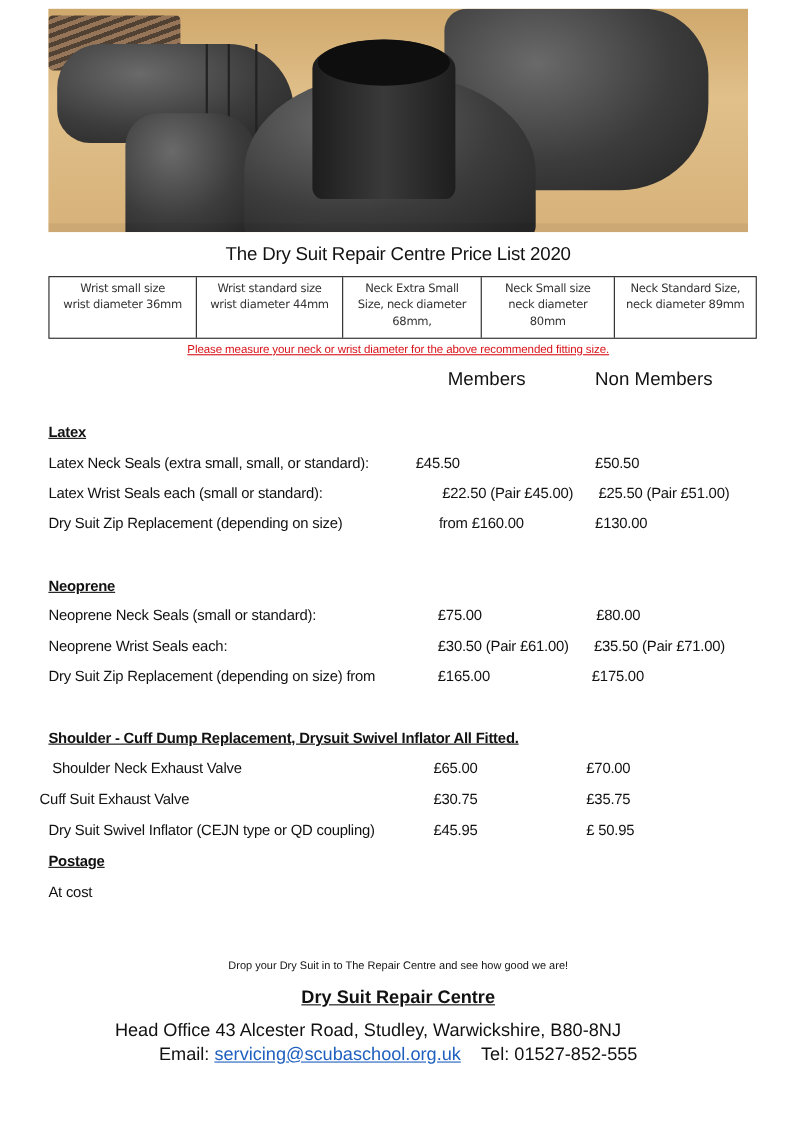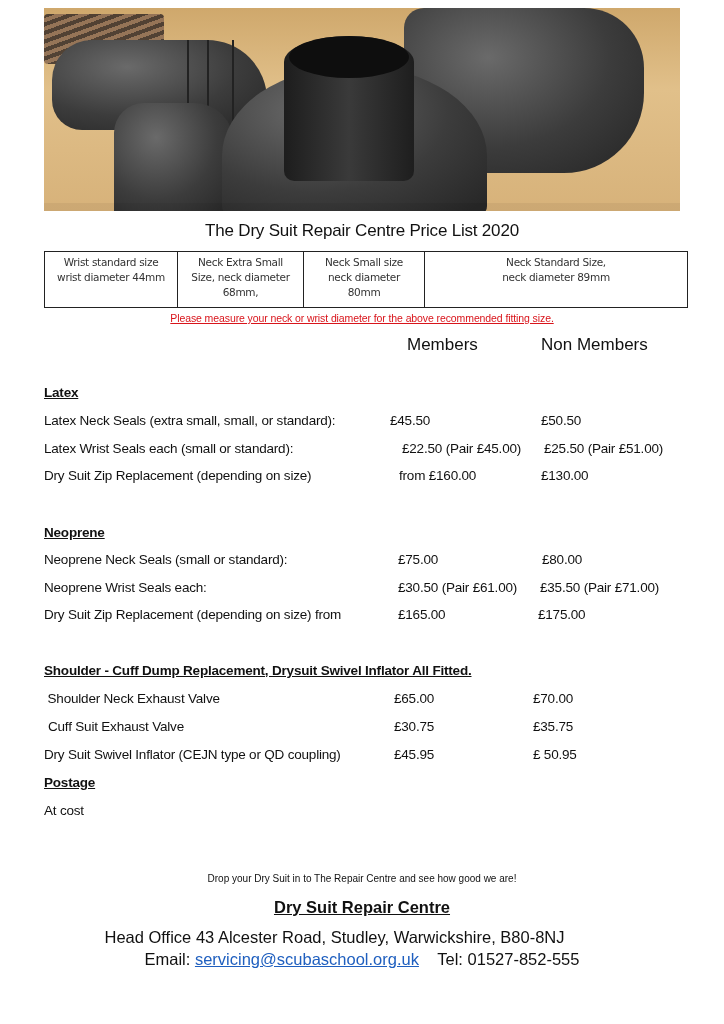--- a/index.html
+++ b/index.html
@@ -90,20 +90,24 @@
   <div class="abs wrist2 seal"></div>
   <div class="abs neckbase seal"></div>
   <div class="abs neckcone"></div>
   <div class="abs neckhole"></div>
   <div class="abs bench"></div>
 </div>
 
 <div class="abs title">The Dry Suit Repair Centre Price List 2020</div>
 
 <div class="abs size-table">
+  <div class="size-cell" style="width:134px">
+    <span>Wrist small size</span>
+    <span>wrist diameter 36mm</span>
+  </div>
   <div class="size-cell" style="width:133px">
     <span>Wrist standard size</span>
     <span>wrist diameter 44mm</span>
   </div>
   <div class="size-cell" style="width:126px">
     <span>Neck Extra Small</span>
     <span>Size, neck diameter</span>
     <span>68mm,</span>
   </div>
   <div class="size-cell" style="width:121px">
@@ -118,21 +122,21 @@
 </div>
 
 <div class="abs note">Please measure your neck or wrist diameter for the above recommended fitting size.</div>
 
 <div class="abs col-head" style="left:407px">Members</div>
 <div class="abs col-head" style="left:541px">Non Members</div>
 
 <div class="abs section-head" style="left:44px; top:385px">Latex</div>
 
 <div class="abs row-label" style="left:44px; top:413px">Latex Neck Seals (extra small, small, or standard):</div>
-<div class="abs row-val" style="left:390px; top:413px">£45.50</div>
+<div class="abs row-val" style="left:378px; top:413px">£45.50</div>
 <div class="abs row-val" style="left:541px; top:413px">£50.50</div>
 
 <div class="abs row-label" style="left:44px; top:441px">Latex Wrist Seals each (small or standard):</div>
 <div class="abs row-val" style="left:402px; top:441px">£22.50 (Pair £45.00)</div>
 <div class="abs row-val" style="left:544px; top:441px">£25.50 (Pair £51.00)</div>
 
 <div class="abs row-label" style="left:44px; top:468px">Dry Suit Zip Replacement (depending on size)</div>
 <div class="abs row-val" style="left:399px; top:468px">from £160.00</div>
 <div class="abs row-val" style="left:541px; top:468px">£130.00</div>
 
@@ -149,21 +153,21 @@
 <div class="abs row-label" style="left:44px; top:607px">Dry Suit Zip Replacement (depending on size) from</div>
 <div class="abs row-val" style="left:398px; top:607px">£165.00</div>
 <div class="abs row-val" style="left:538px; top:607px">£175.00</div>
 
 <div class="abs section-head" style="left:44px; top:663px">Shoulder - Cuff Dump Replacement, Drysuit Swivel Inflator All Fitted.</div>
 
 <div class="abs row-label" style="left:44px; top:691px; white-space:pre"> Shoulder Neck Exhaust Valve</div>
 <div class="abs row-val" style="left:394px; top:691px">£65.00</div>
 <div class="abs row-val" style="left:533px; top:691px">£70.00</div>
 
-<div class="abs row-label" style="left:48px; top:719px">Cuff Suit Exhaust Valve</div>
+<div class="abs row-label" style="left:36px; top:719px">Cuff Suit Exhaust Valve</div>
 <div class="abs row-val" style="left:394px; top:719px">£30.75</div>
 <div class="abs row-val" style="left:533px; top:719px">£35.75</div>
 
 <div class="abs row-label" style="left:44px; top:747px">Dry Suit Swivel Inflator (CEJN type or QD coupling)</div>
 <div class="abs row-val" style="left:394px; top:747px">£45.95</div>
 <div class="abs row-val" style="left:533px; top:747px">£ 50.95</div>
 
 <div class="abs section-head" style="left:44px; top:775px">Postage</div>
 <div class="abs row-label" style="left:44px; top:803px">At cost</div>
 

